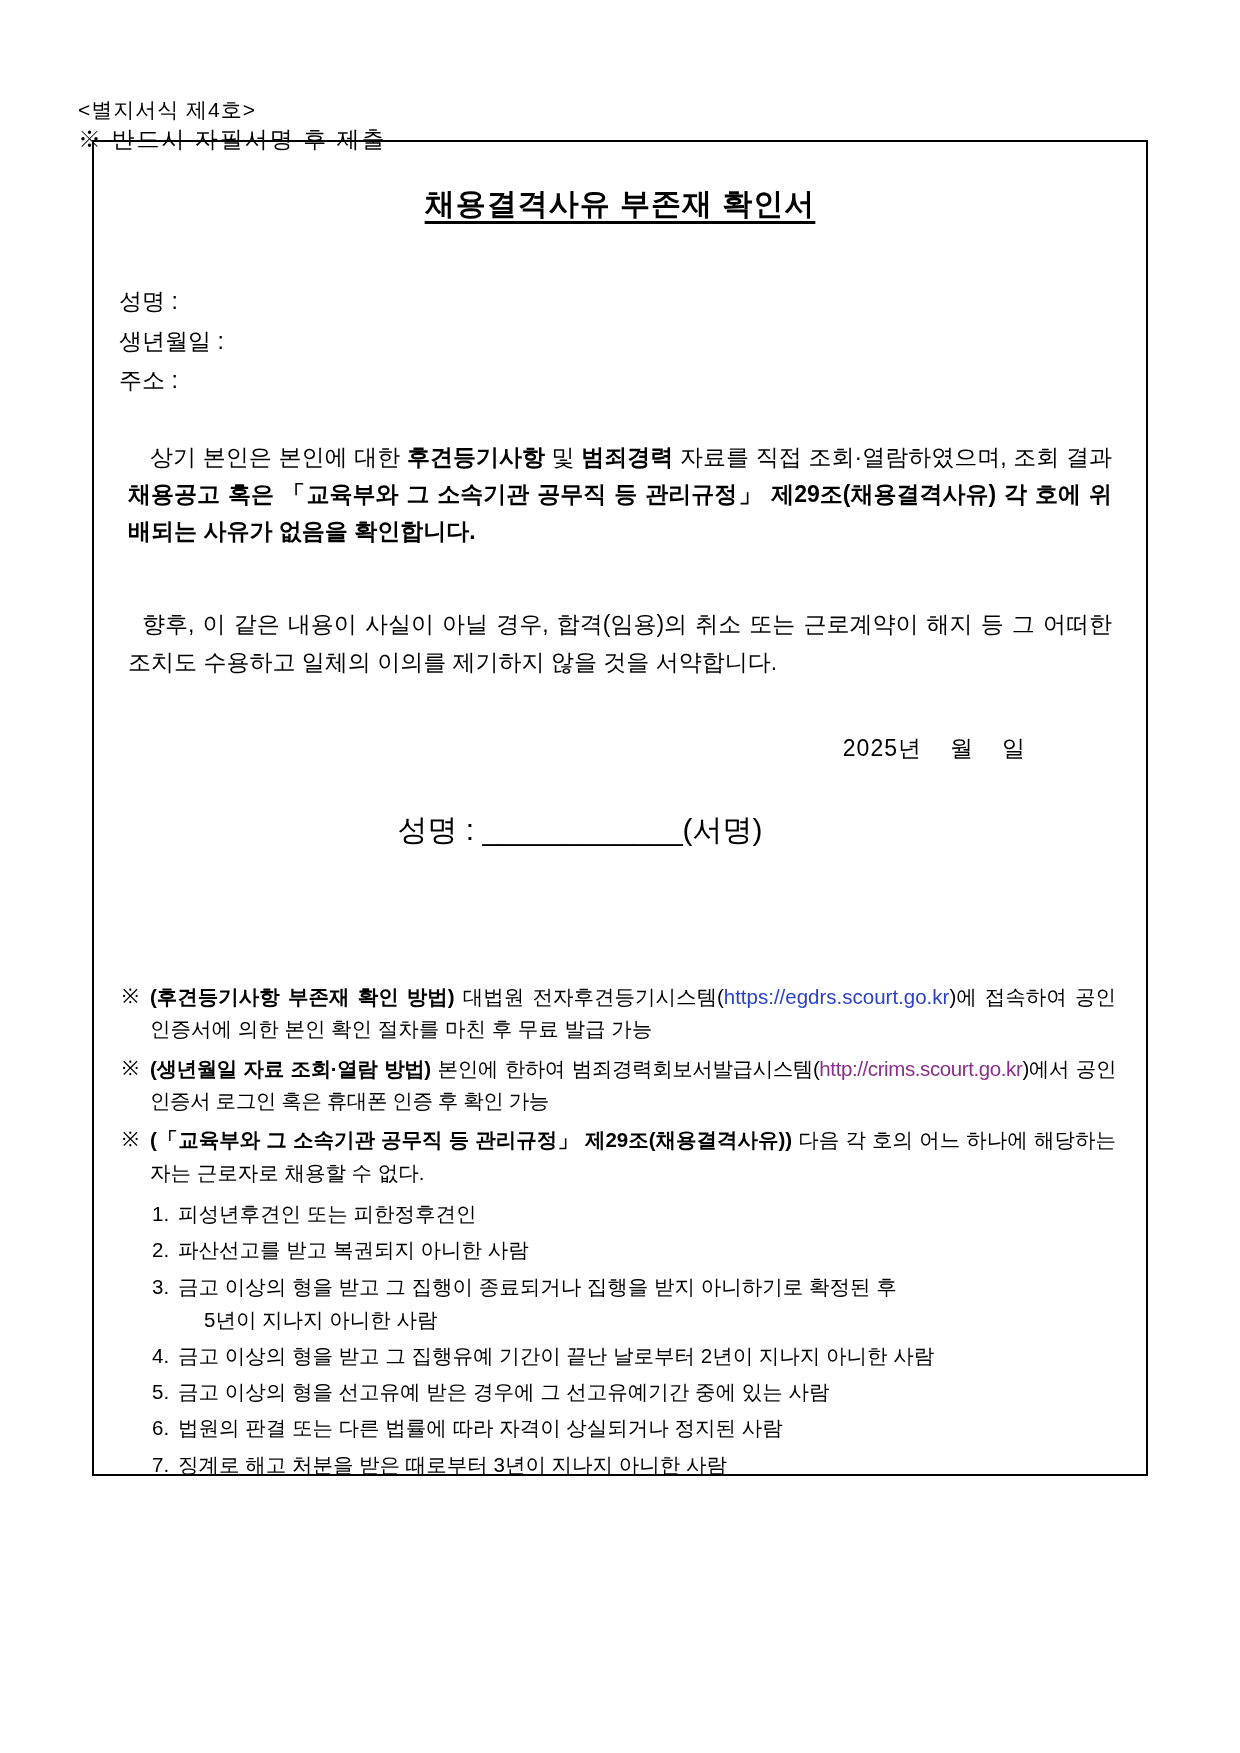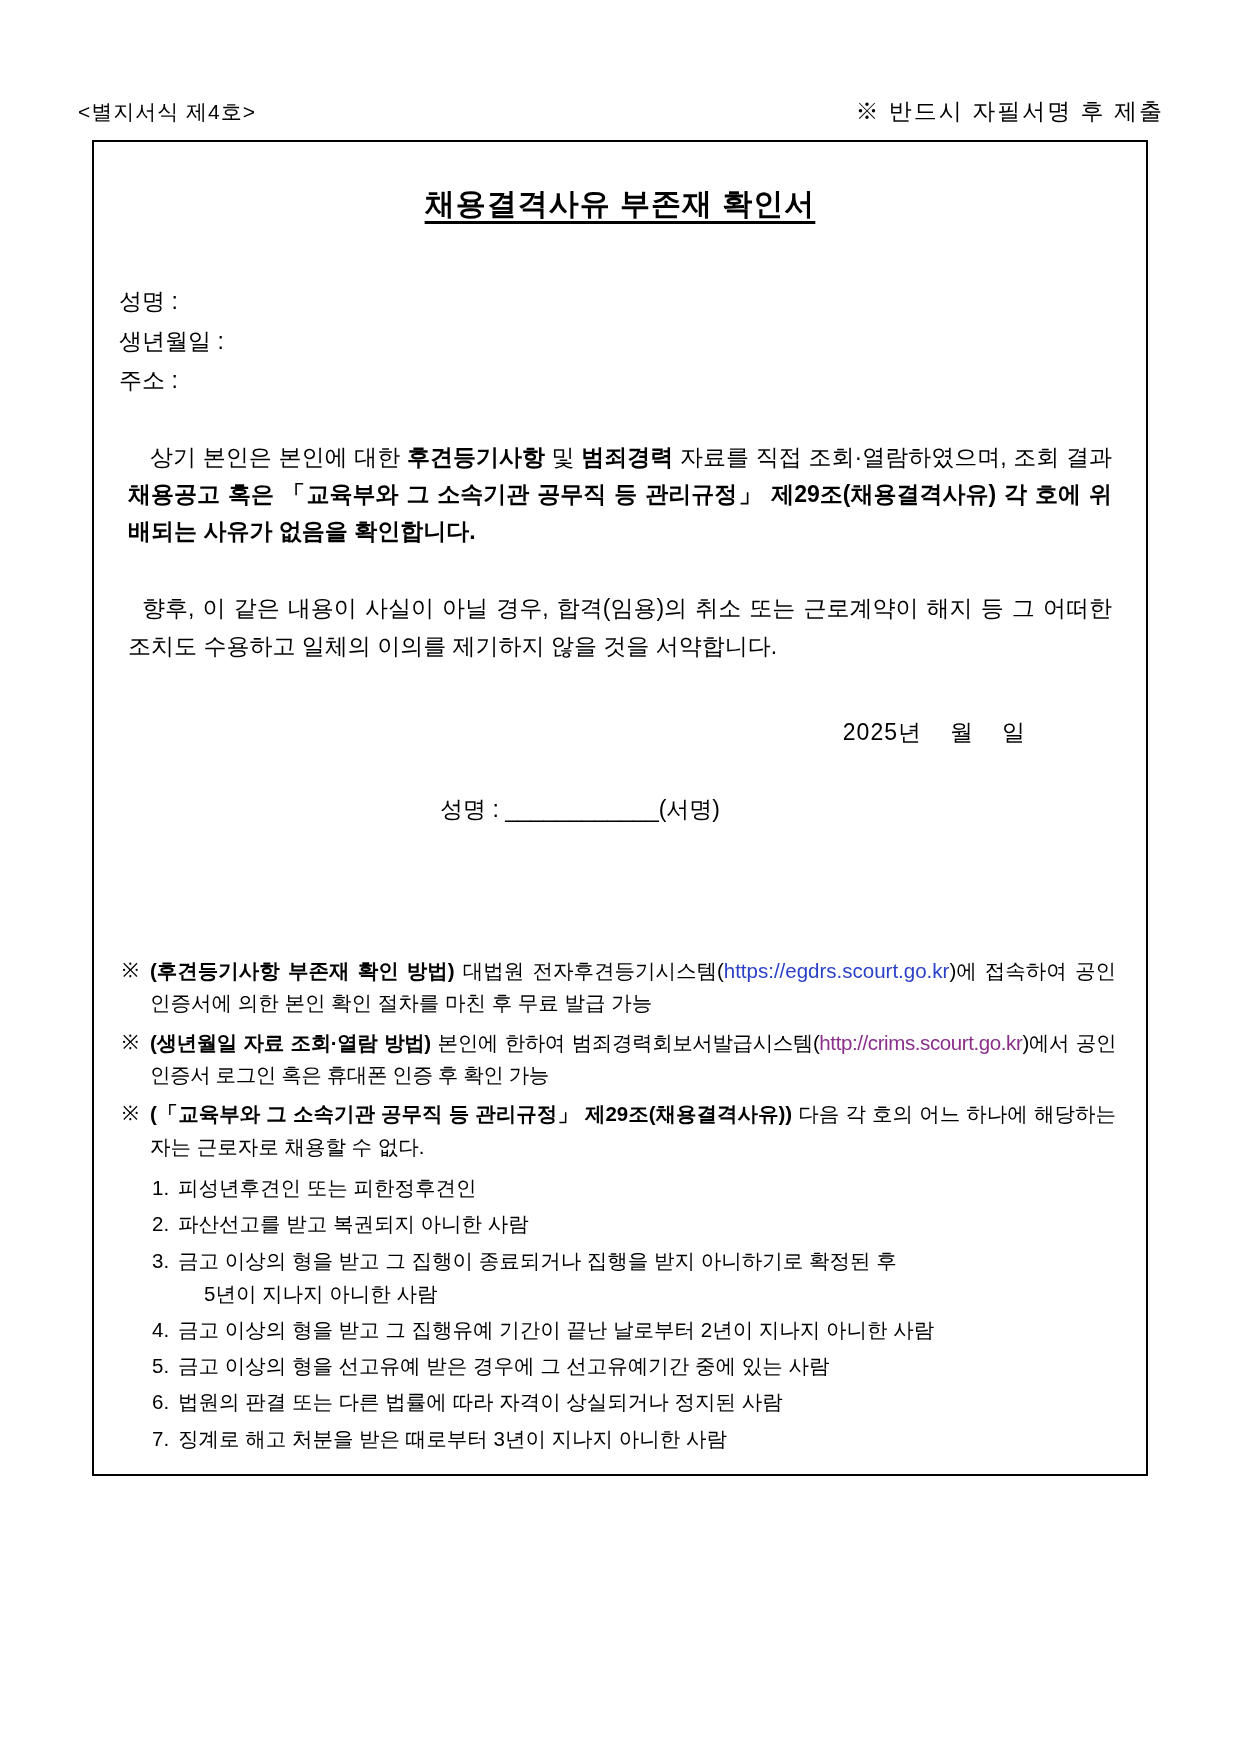--- a/index.html
+++ b/index.html
@@ -21,20 +21,21 @@
     box-sizing: border-box;
   }
   .header-row {
     position: absolute;
     top: 96px;
     left: 78px;
     width: 1086px;
     display: flex;
     justify-content: space-between;
     align-items: baseline;
+    flex-direction: column;
   }
   .form-no {
     font-size: 21px;
     letter-spacing: 1px;
   }
   .notice-top {
     font-size: 23px;
     letter-spacing: 2px;
   }
   .frame {
@@ -65,36 +66,36 @@
     font-size: 23px;
     line-height: 1.62;
     padding: 0 34px 0 34px;
     text-align: justify;
   }
   .para1 {
     margin-top: 38px;
     text-indent: 22px;
   }
   .para2 {
-    margin-top: 40px;
+    margin-top: 56px;
     text-indent: 14px;
   }
   b { font-weight: bold; }
   .date-line {
     margin-top: 52px;
     text-align: right;
     padding-right: 120px;
     font-size: 23px;
     letter-spacing: 1px;
   }
   .date-line .sp { display: inline-block; width: 28px; }
   .sign-line {
     margin-top: 46px;
     text-align: center;
-    font-size: 23px;
+    font-size: 30px;
     padding-right: 80px;
   }
   .notes {
     margin-top: 130px;
     padding: 0 30px 0 28px;
     font-size: 20.5px;
     line-height: 1.58;
   }
   .note {
     display: flex;

